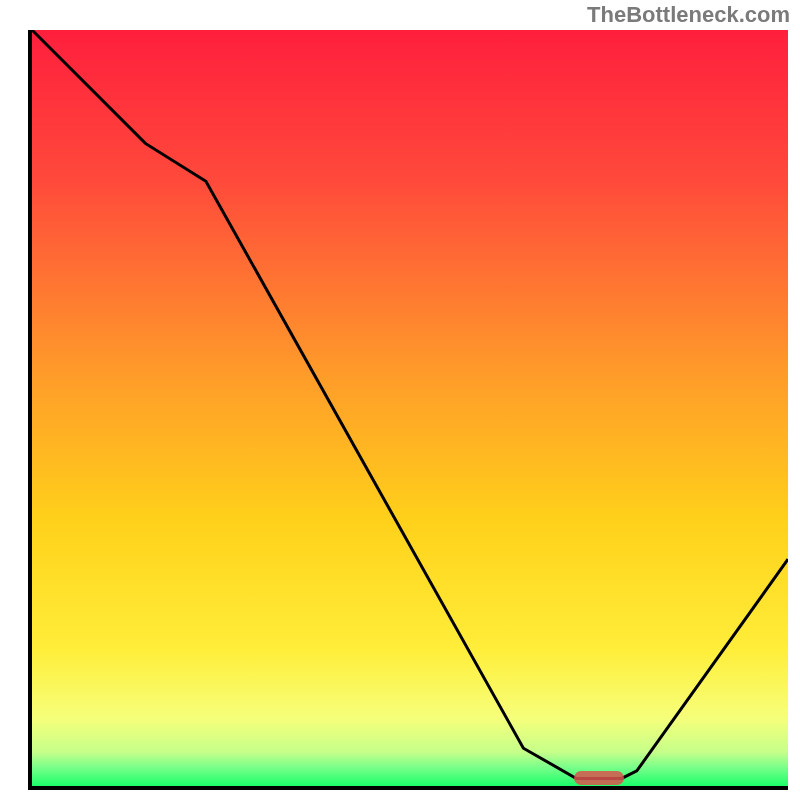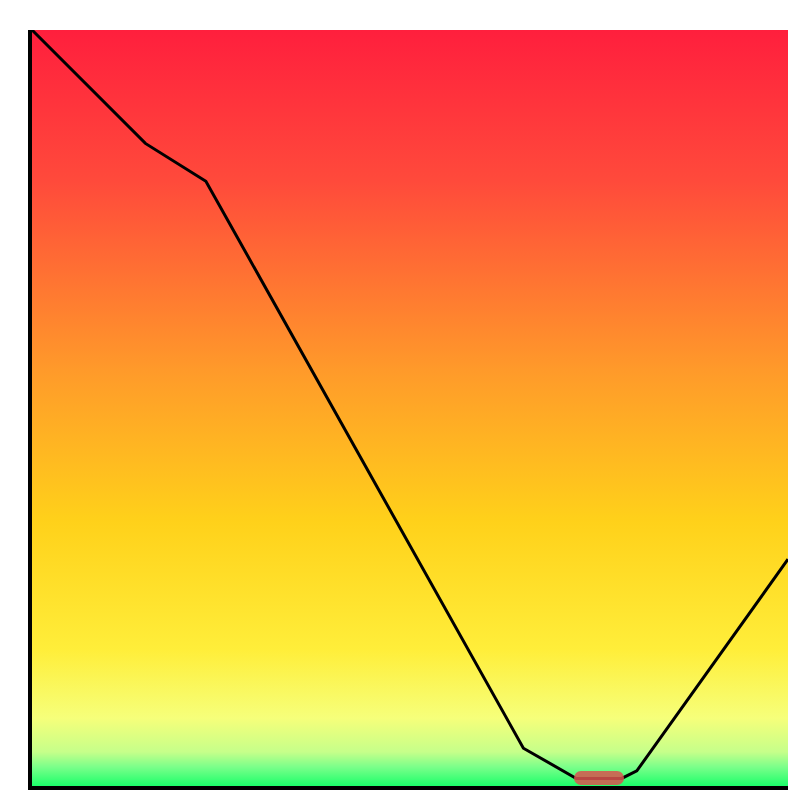--- a/index.html
+++ b/index.html
@@ -52,20 +52,21 @@
     border-radius: 8px;
     background: #d9534f;
     opacity: 0.85;
     transform: translate(-50%, -50%);
   }
 </style>
 </head>
 <body>
 
 <div class="wrap">
+  <div class="watermark">TheBottleneck.com</div>
 
   <div class="axes">
     <svg class="bg-gradient" viewBox="0 0 100 100" preserveAspectRatio="none" width="100%" height="100%">
       <defs>
         <linearGradient id="grad" x1="0" y1="0" x2="0" y2="1">
             <stop offset="0%" stop-color="#ff1f3d"></stop>
             <stop offset="20%" stop-color="#ff4a3b"></stop>
             <stop offset="45%" stop-color="#ff9a2a"></stop>
             <stop offset="65%" stop-color="#ffd11a"></stop>
             <stop offset="82%" stop-color="#ffee3a"></stop>

